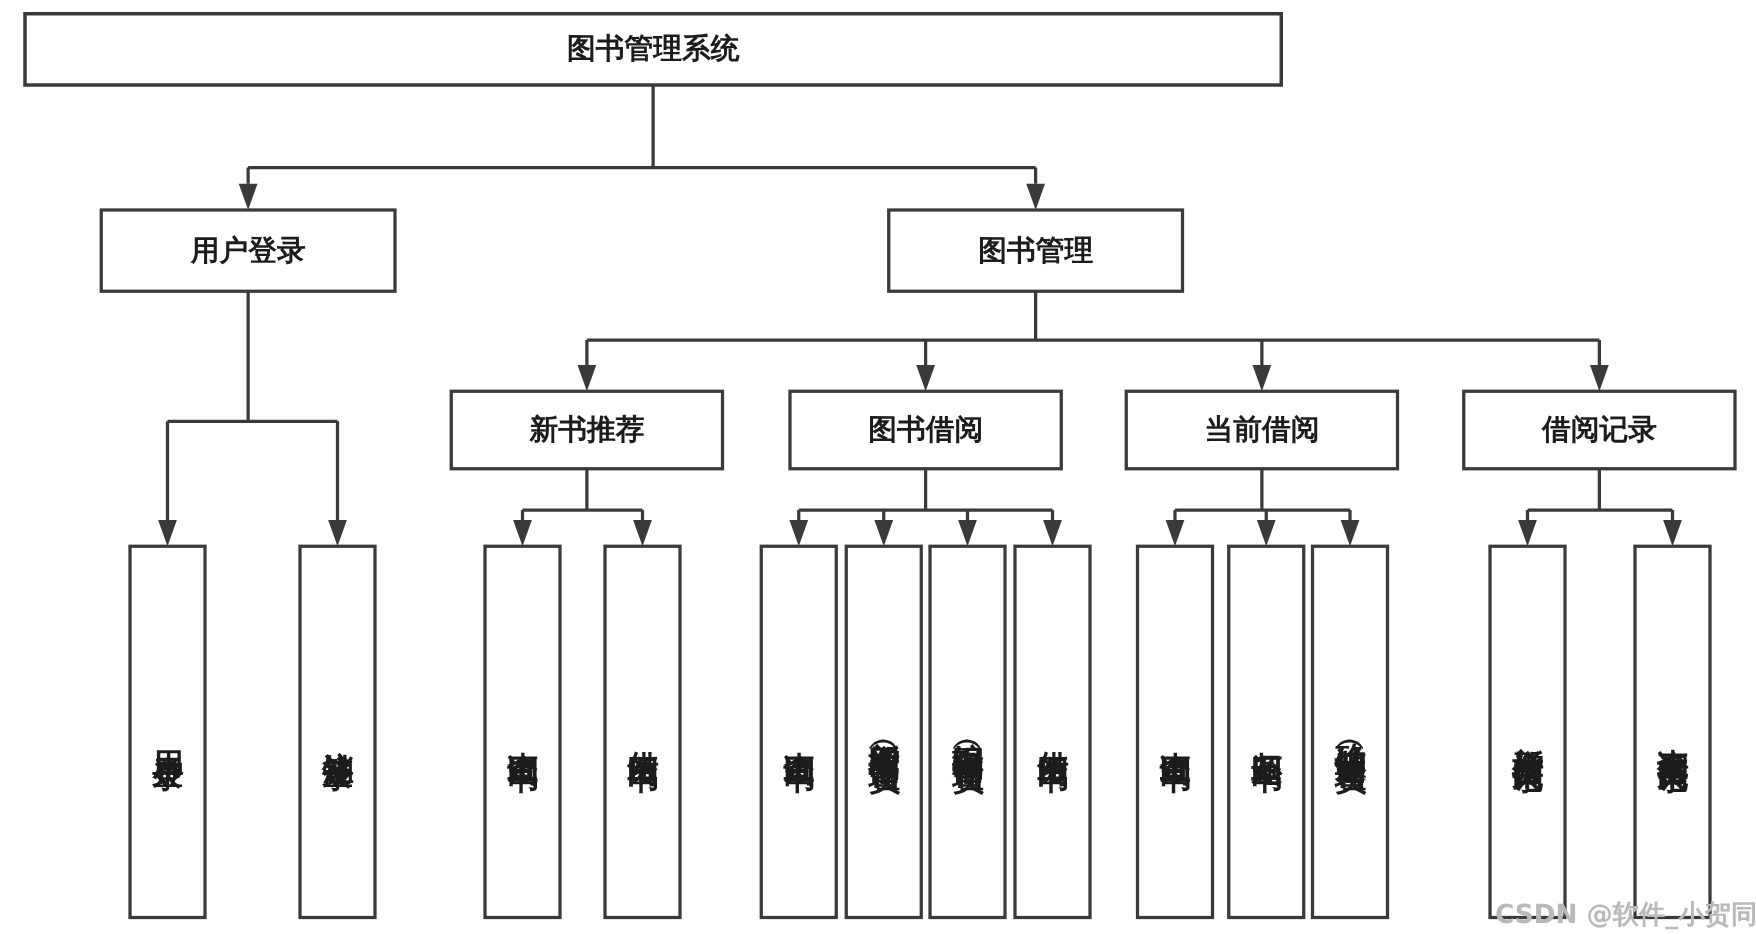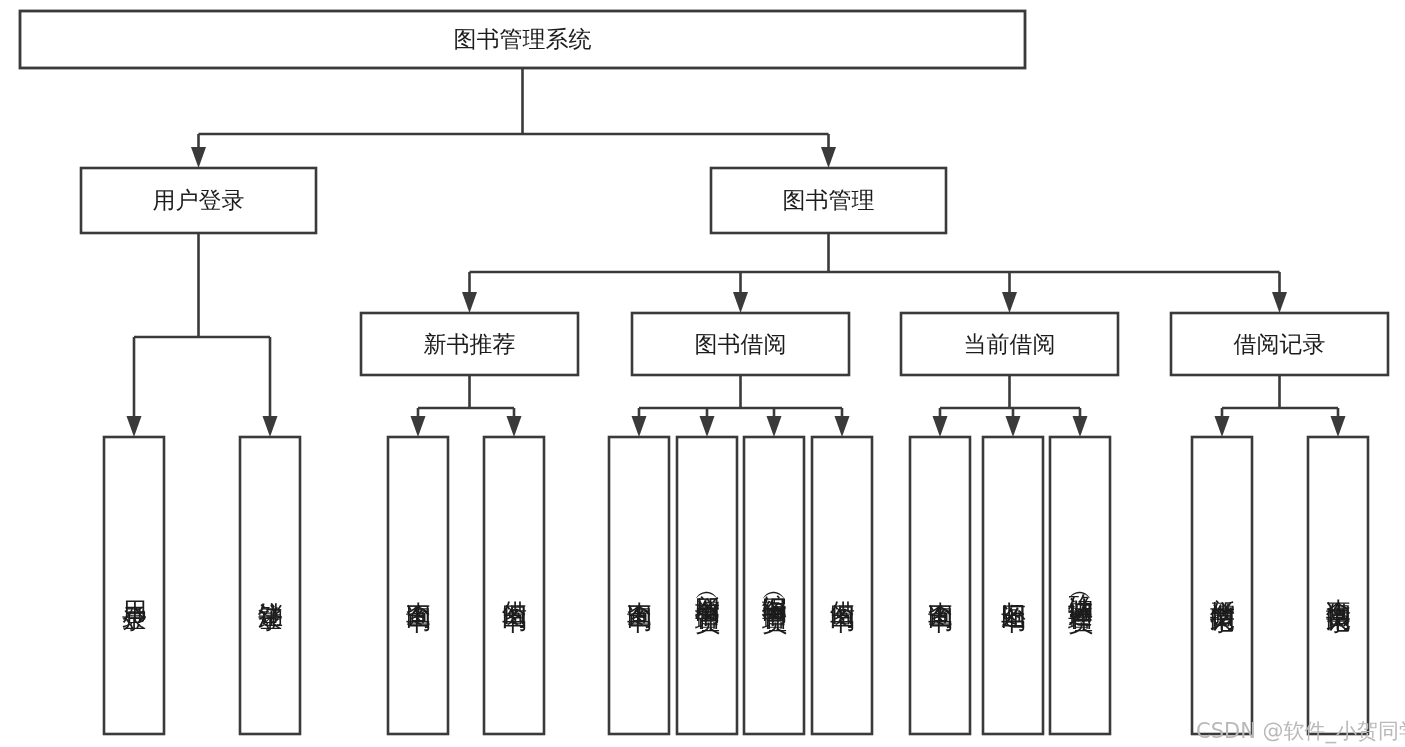--- a/index.html
+++ b/index.html
@@ -12,20 +12,21 @@
     width: 1405px;
     height: 747px;
     overflow: hidden;
     font-family: "DejaVu Sans", "Liberation Sans", sans-serif;
   }
   #diagram-root {
     position: relative;
     width: 1405px;
     height: 747px;
     background: #ffffff;
+    font-weight: bold;
   }
   svg#diagram-svg {
     position: absolute;
     left: 0;
     top: 0;
     width: 1405px;
     height: 747px;
     display: block;
   }
   .node-box {

